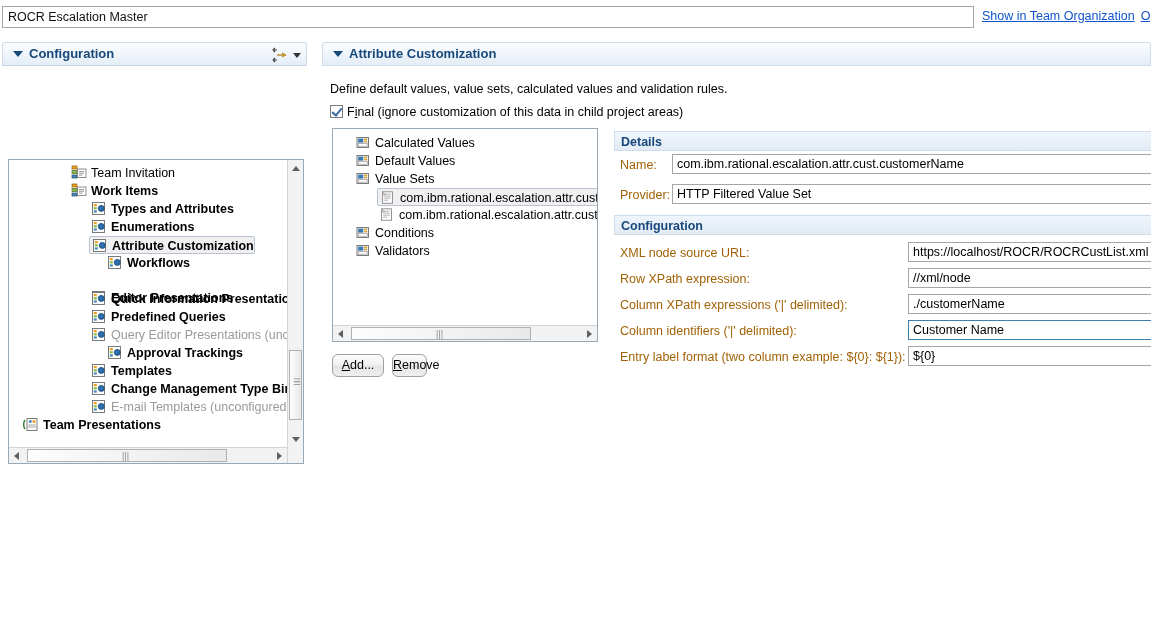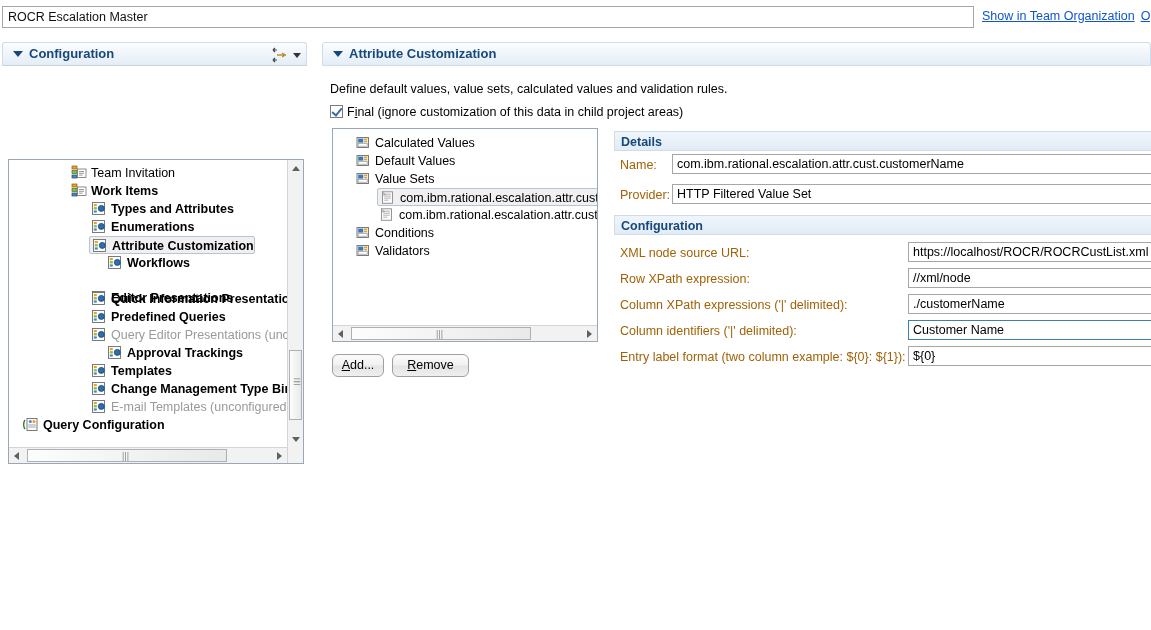--- a/index.html
+++ b/index.html
@@ -282,21 +282,21 @@
                 <rect x="2.8" y="6.2" width="3" height="2.2" fill="#8ab84a"></rect>
                 <rect x="2.8" y="9.4" width="3" height="2.2" fill="#4a8ab8"></rect>
                 <circle cx="10.3" cy="7.4" r="3" fill="#2d6fae" stroke="#14446f" stroke-width="0.8"></circle>
               </svg></span><span class="lbl">E-mail Templates (unconfigured)</span></div>
           <div class="trow" style="left: 12px; top: 256px;"><span class="ico"><svg width="16" height="15" viewBox="0 0 16 15">
                 <path d="M2 3a4 6 0 0 0 0 9" stroke="#3a7a3a" fill="none" stroke-width="1.4"></path>
                 <rect x="4" y="1.5" width="10" height="12" fill="#fdfdfd" stroke="#6d6d6d" stroke-width="0.9"></rect>
                 <circle cx="7.3" cy="4.6" r="1.5" fill="#4a8ab8"></circle>
                 <circle cx="11" cy="4.6" r="1.5" fill="#f0a020"></circle>
                 <path d="M5.3 8h7.4M5.3 10h7.4" stroke="#9a9a9a" stroke-width="0.9"></path>
-              </svg></span><span class="lbl">Query Configuration</span></div>
+              </svg></span><span class="lbl">Team Presentations</span></div>
         </div>
 
       <div class="vsb">
         <div class="sb-btn" style="top:0;left:0;">
           <span class="arr arr-up"></span>
         </div>
         <div class="sb-btn" style="bottom:16px;left:0;">
           <span class="arr arr-down"></span>
         </div>
         <div class="thumb" style="left:1px; top:190px; width:13px; height:70px;">
@@ -386,21 +386,21 @@
       <div class="sb-btn" style="right:0;top:0;">
         <span class="arr arr-right"></span>
       </div>
       <div class="thumb" style="left:18px; top:1px; width:180px; height:13px;">
         <span class="grip" style="left:84px; top:1px;">|||</span>
       </div>
     </div>
   </div>
 
   <div class="btn" style="left:332px; top:354px; width:52px;"><span class="mn">A</span><span>dd...</span></div>
-  <div class="btn" style="left:392px; top:354px; width:77px;"><span class="mn">R</span><span>emove</span></div>
+  <div class="btn" style="left:392px; top:354px; width:35px;"><span class="mn">R</span><span>emove</span></div>
 
   <div class="grp-head" style="left:614px; top:131px; width:545px;">Details</div>
 
   <div class="fld-label" style="left:620px; top:158px;">Name:</div>
   <div class="fld" style="left:672px; top:154px; width:487px;">com.ibm.rational.escalation.attr.cust.customerName</div>
 
   <div class="fld-label" style="left:620px; top:188px;">Provider:</div>
   <div class="fld" style="left:672px; top:184px; width:487px;">HTTP Filtered Value Set</div>
 
   <div class="grp-head" style="left:614px; top:215px; width:545px;">Configuration</div>

